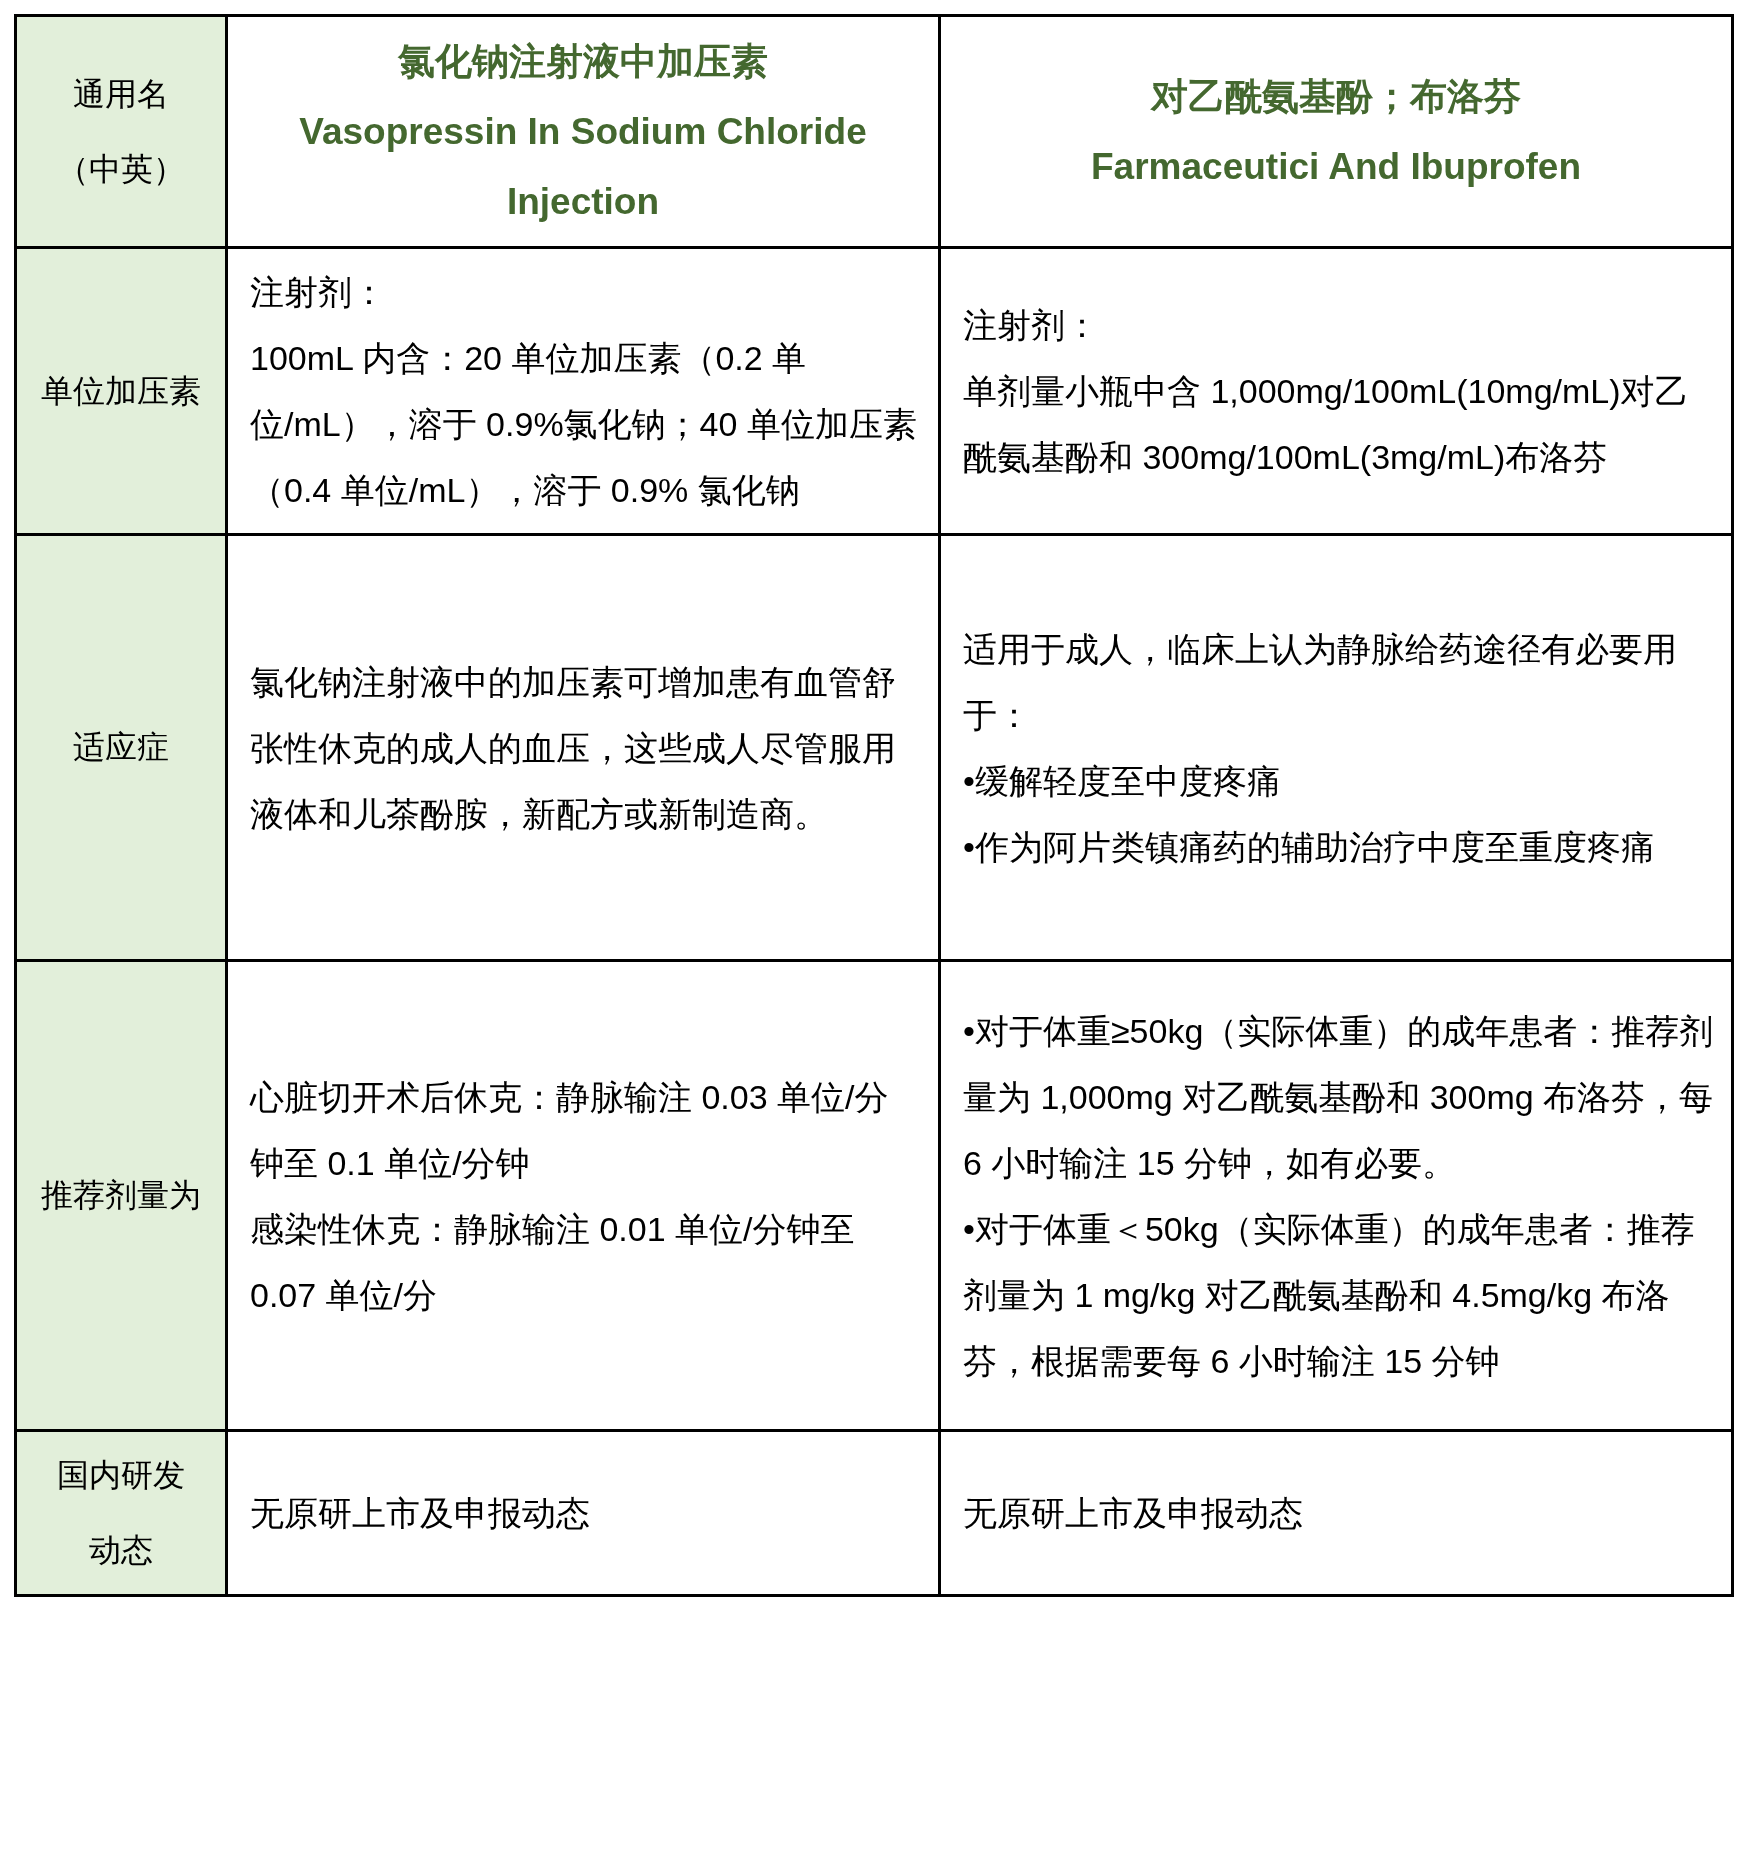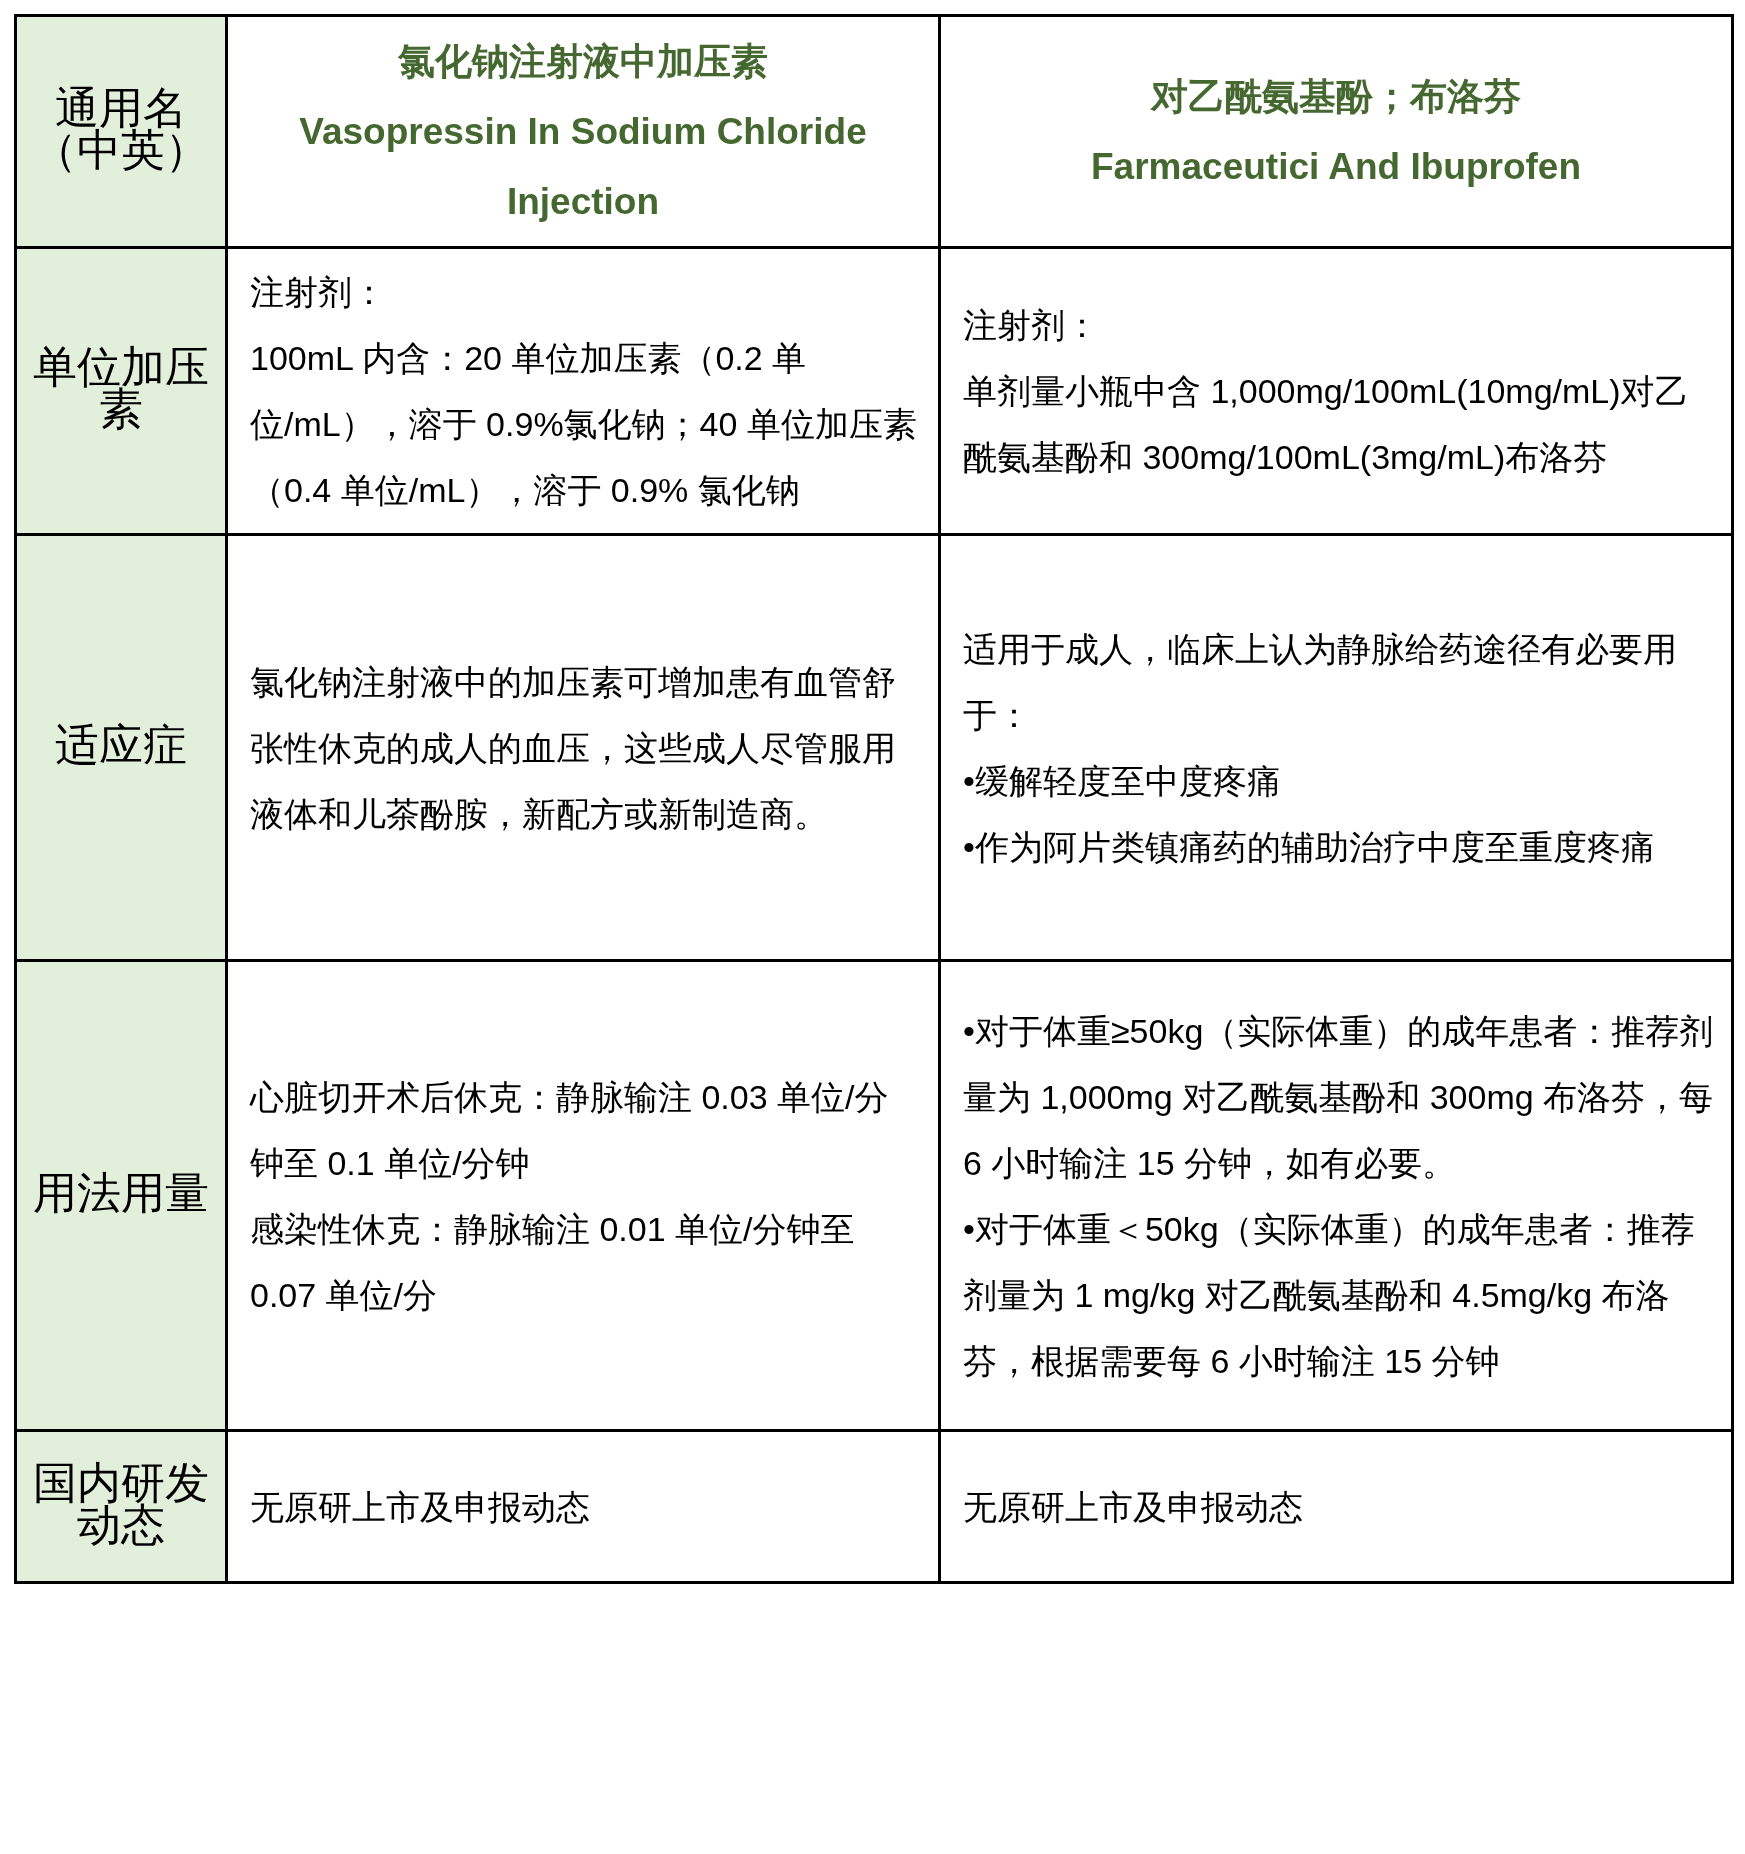--- a/index.html
+++ b/index.html
@@ -40,24 +40,23 @@
   tr.r-origin    { height: 84px;  }
   tr.r-approval  { height: 84px;  }
   tr.r-type      { height: 137px; }
   tr.r-indic     { height: 426px; }
   tr.r-usage     { height: 470px; }
   tr.r-domestic  { height: 152px; }
   
   td.label-cell {
     background: #e2efda;
     text-align: center;
-    font-size: 44px;
-    line-height: 42px;
+    font-size: 32px;
+    line-height: 75px;
     padding: 6px 8px;
-    font-family: Liberation Mono, monospace;
   }
   
   td.body-cell {
     background: #ffffff;
     text-align: left;
     padding: 10px 16px 10px 22px;
   }
   
   td.title-cell {
     background: #ffffff;
@@ -100,21 +99,21 @@
 单剂量小瓶中含 1,000mg/100mL(10mg/mL)对乙酰氨基酚和 300mg/100mL(3mg/mL)布洛芬</td>
     </tr>
     <tr class="r-indic">
       <td class="label-cell">适应症</td>
       <td class="body-cell">氯化钠注射液中的加压素可增加患有血管舒张性休克的成人的血压，这些成人尽管服用液体和儿茶酚胺，新配方或新制造商。</td>
       <td class="body-cell">适用于成人，临床上认为静脉给药途径有必要用于：
 •缓解轻度至中度疼痛
 •作为阿片类镇痛药的辅助治疗中度至重度疼痛</td>
     </tr>
     <tr class="r-usage">
-      <td class="label-cell">用法用量</td>
+      <td class="label-cell">推荐剂量为</td>
       <td class="body-cell">心脏切开术后休克：静脉输注 0.03 单位/分钟至 0.1 单位/分钟
 感染性休克：静脉输注 0.01 单位/分钟至 0.07 单位/分</td>
       <td class="body-cell">•对于体重≥50kg（实际体重）的成年患者：推荐剂量为 1,000mg 对乙酰氨基酚和 300mg 布洛芬，每 6 小时输注 15 分钟，如有必要。
 •对于体重＜50kg（实际体重）的成年患者：推荐剂量为 1 mg/kg 对乙酰氨基酚和 4.5mg/kg 布洛芬，根据需要每 6 小时输注 15 分钟</td>
     </tr>
     <tr class="r-domestic">
       <td class="label-cell">国内研发
 动态</td>
       <td class="body-cell">无原研上市及申报动态</td>
       <td class="body-cell">无原研上市及申报动态</td>

